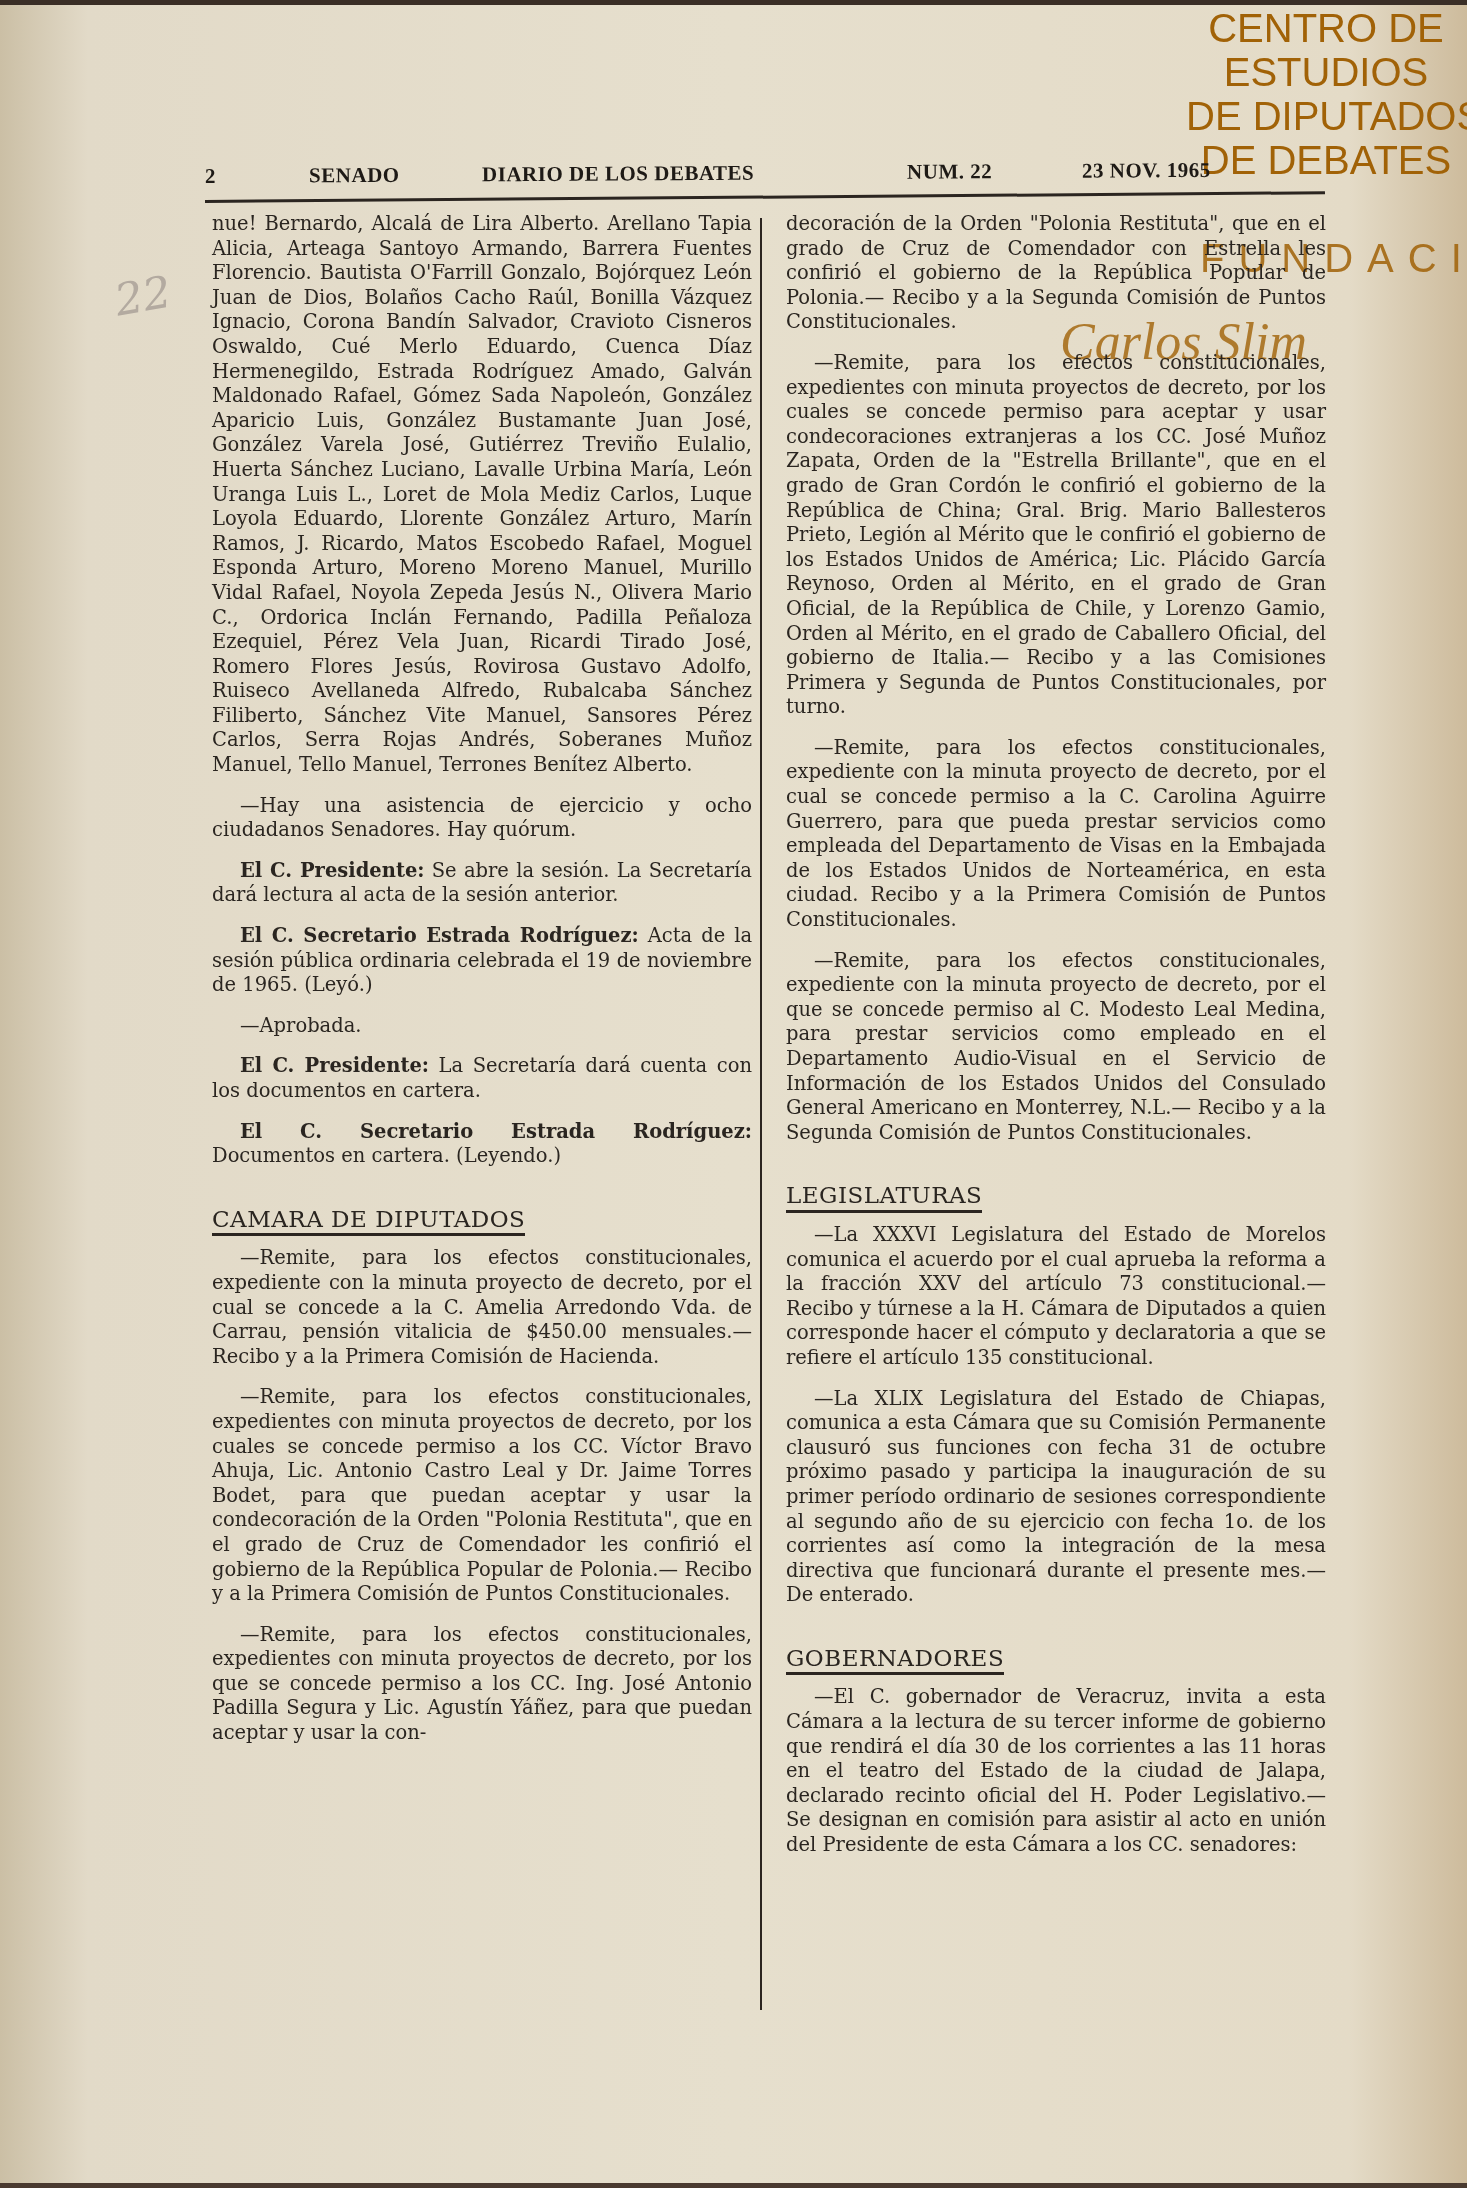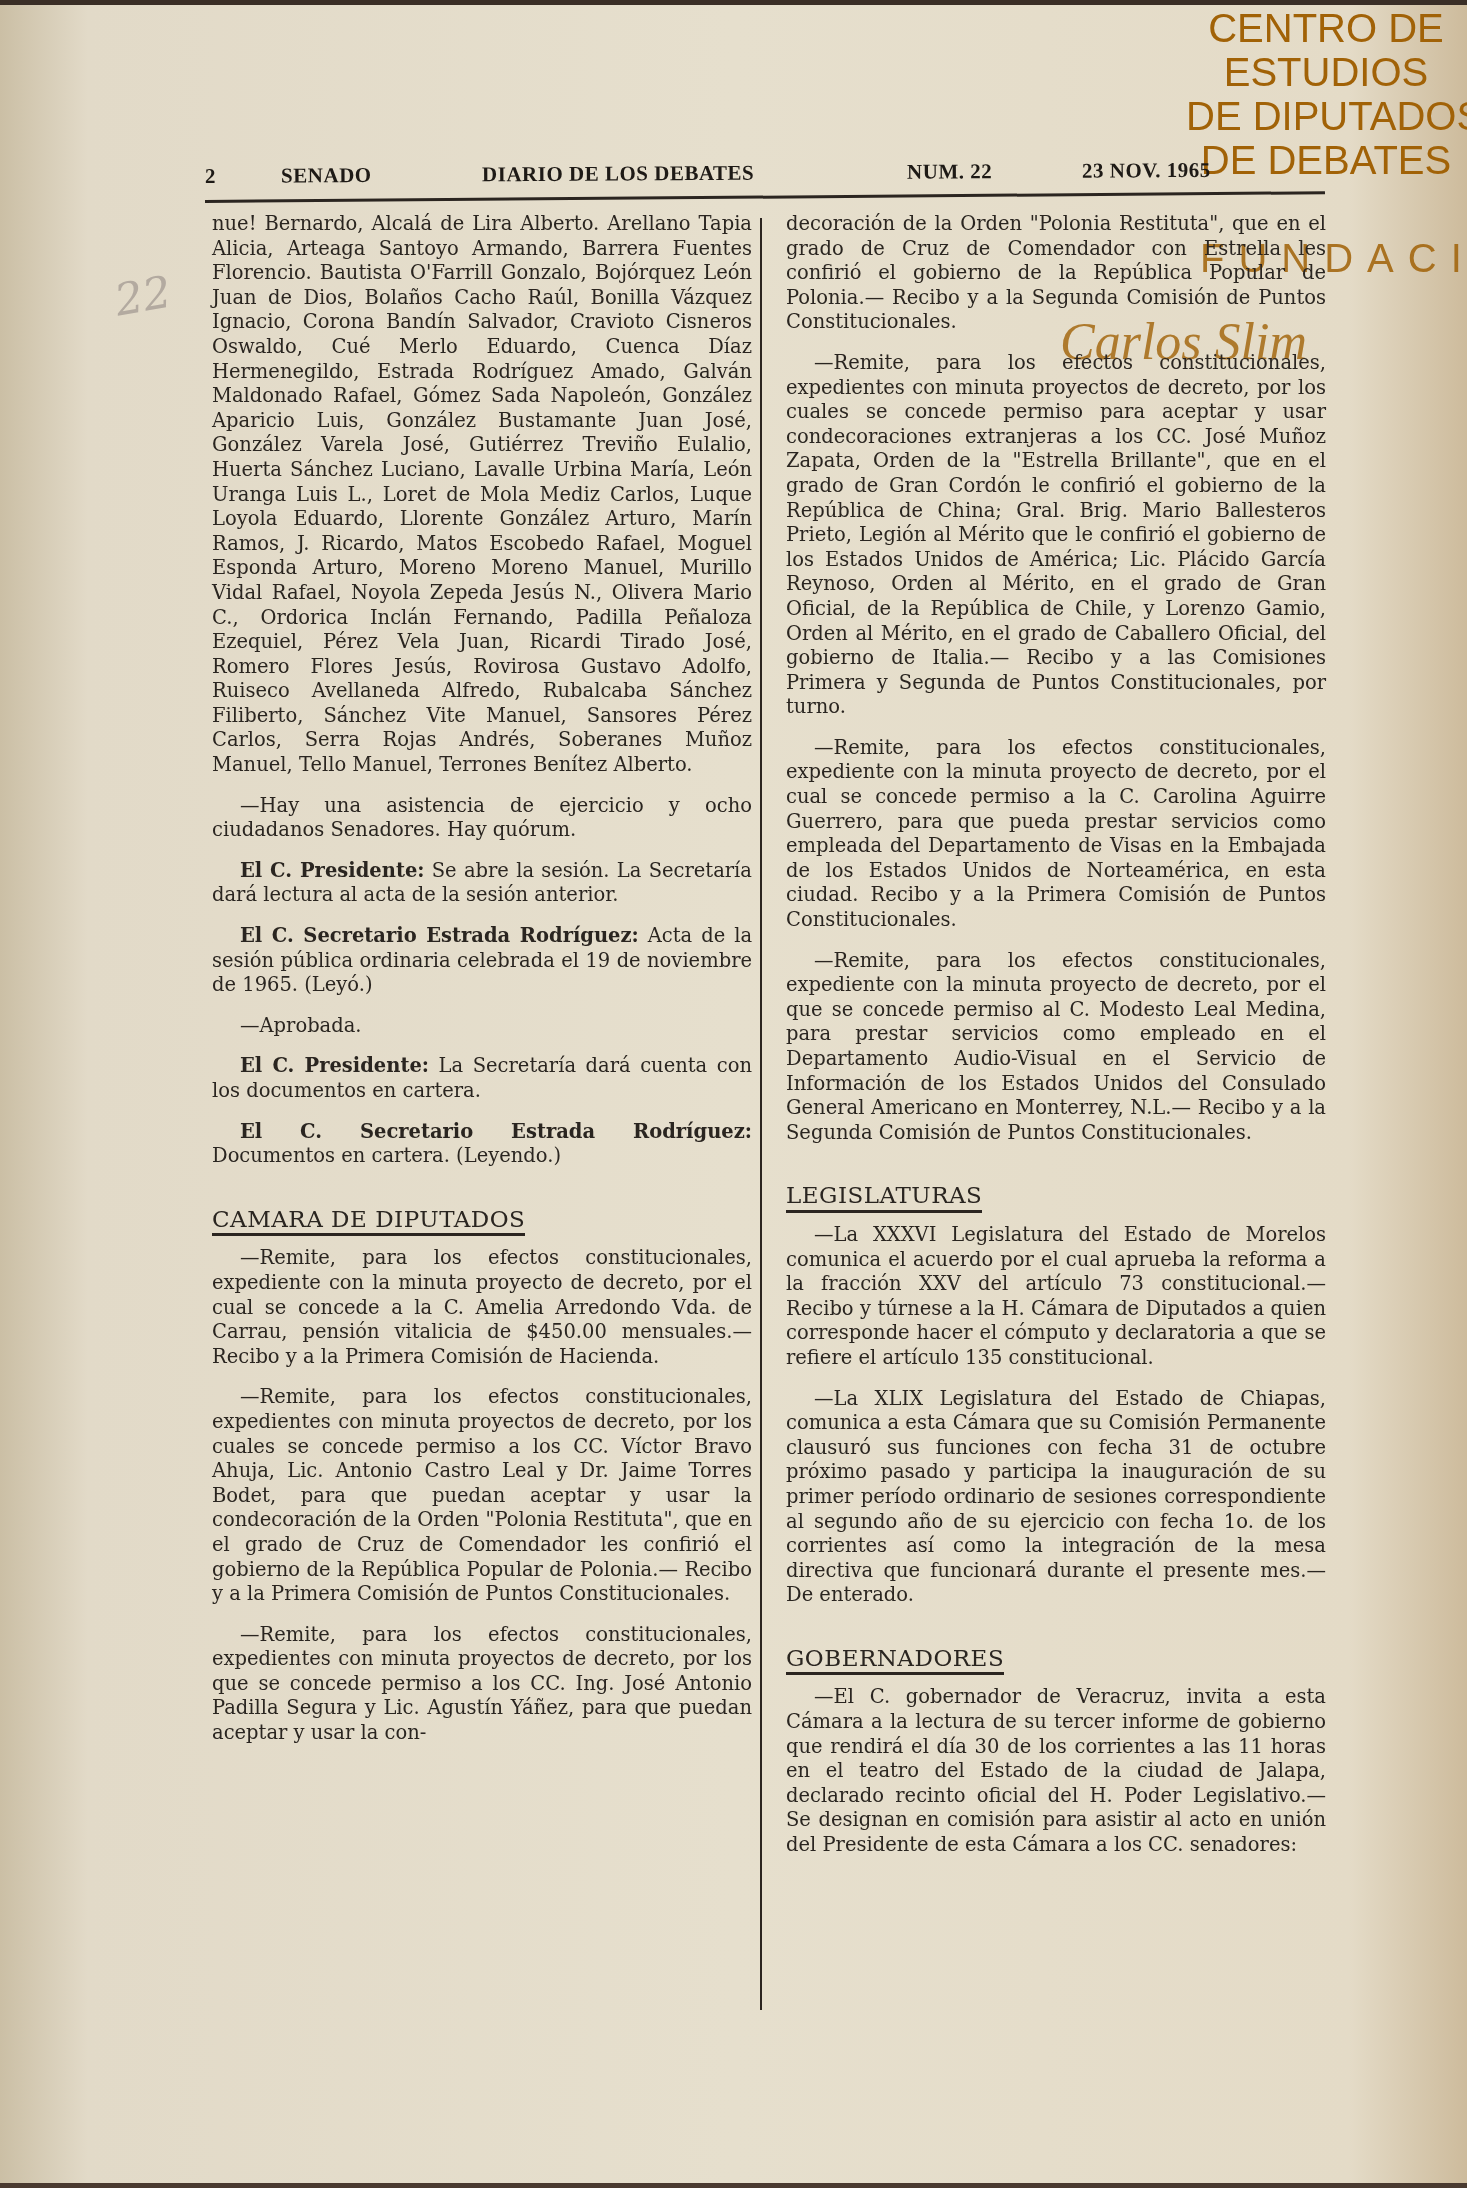--- a/index.html
+++ b/index.html
@@ -48,21 +48,21 @@
   <div>ESTUDIOS</div>
   <div>DE DIPUTADOS</div>
   <div>DE DEBATES</div>
 </div>
 <div class="wm wm2">FUNDACIÓN</div>
 <div class="wm wm3">Carlos Slim</div>
 <div class="margin-mark">22</div>
 
 <div class="header">
   <span style="left:0">2</span>
-  <span style="left:76px">SENADO</span>
+  <span style="left:104px">SENADO</span>
   <span style="left:277px">DIARIO DE LOS DEBATES</span>
   <span style="left:702px">NUM. 22</span>
   <span style="left:877px">23 NOV. 1965</span>
 </div>
 <div class="hdr-rule"></div>
 
 <div class="col left">
   <p class="first">nue! Bernardo, Alcalá de Lira Alberto. Arellano Tapia Alicia, Arteaga Santoyo Armando, Barrera Fuentes Florencio. Bautista O'Farrill Gonzalo, Bojórquez León Juan de Dios, Bolaños Cacho Raúl, Bonilla Vázquez Ignacio, Corona Bandín Salvador, Cravioto Cisneros Oswaldo, Cué Merlo Eduardo, Cuenca Díaz Hermenegildo, Estrada Rodríguez Amado, Galván Maldonado Rafael, Gómez Sada Napoleón, González Aparicio Luis, González Bustamante Juan José, González Varela José, Gutiérrez Treviño Eulalio, Huerta Sánchez Luciano, Lavalle Urbina María, León Uranga Luis L., Loret de Mola Mediz Carlos, Luque Loyola Eduardo, Llorente González Arturo, Marín Ramos, J. Ricardo, Matos Escobedo Rafael, Moguel Esponda Arturo, Moreno Moreno Manuel, Murillo Vidal Rafael, Noyola Zepeda Jesús N., Olivera Mario C., Ordorica Inclán Fernando, Padilla Peñaloza Ezequiel, Pérez Vela Juan, Ricardi Tirado José, Romero Flores Jesús, Rovirosa Gustavo Adolfo, Ruiseco Avellaneda Alfredo, Rubalcaba Sánchez Filiberto, Sánchez Vite Manuel, Sansores Pérez Carlos, Serra Rojas Andrés, Soberanes Muñoz Manuel, Tello Manuel, Terrones Benítez Alberto.</p>
   <p class="ind">—Hay una asistencia de ejercicio y ocho ciudadanos Senadores. Hay quórum.</p>
   <p class="ind"><b class="spk">El C. Presidente:</b><span> Se abre la sesión. La Secretaría dará lectura al acta de la sesión anterior.</span></p>

